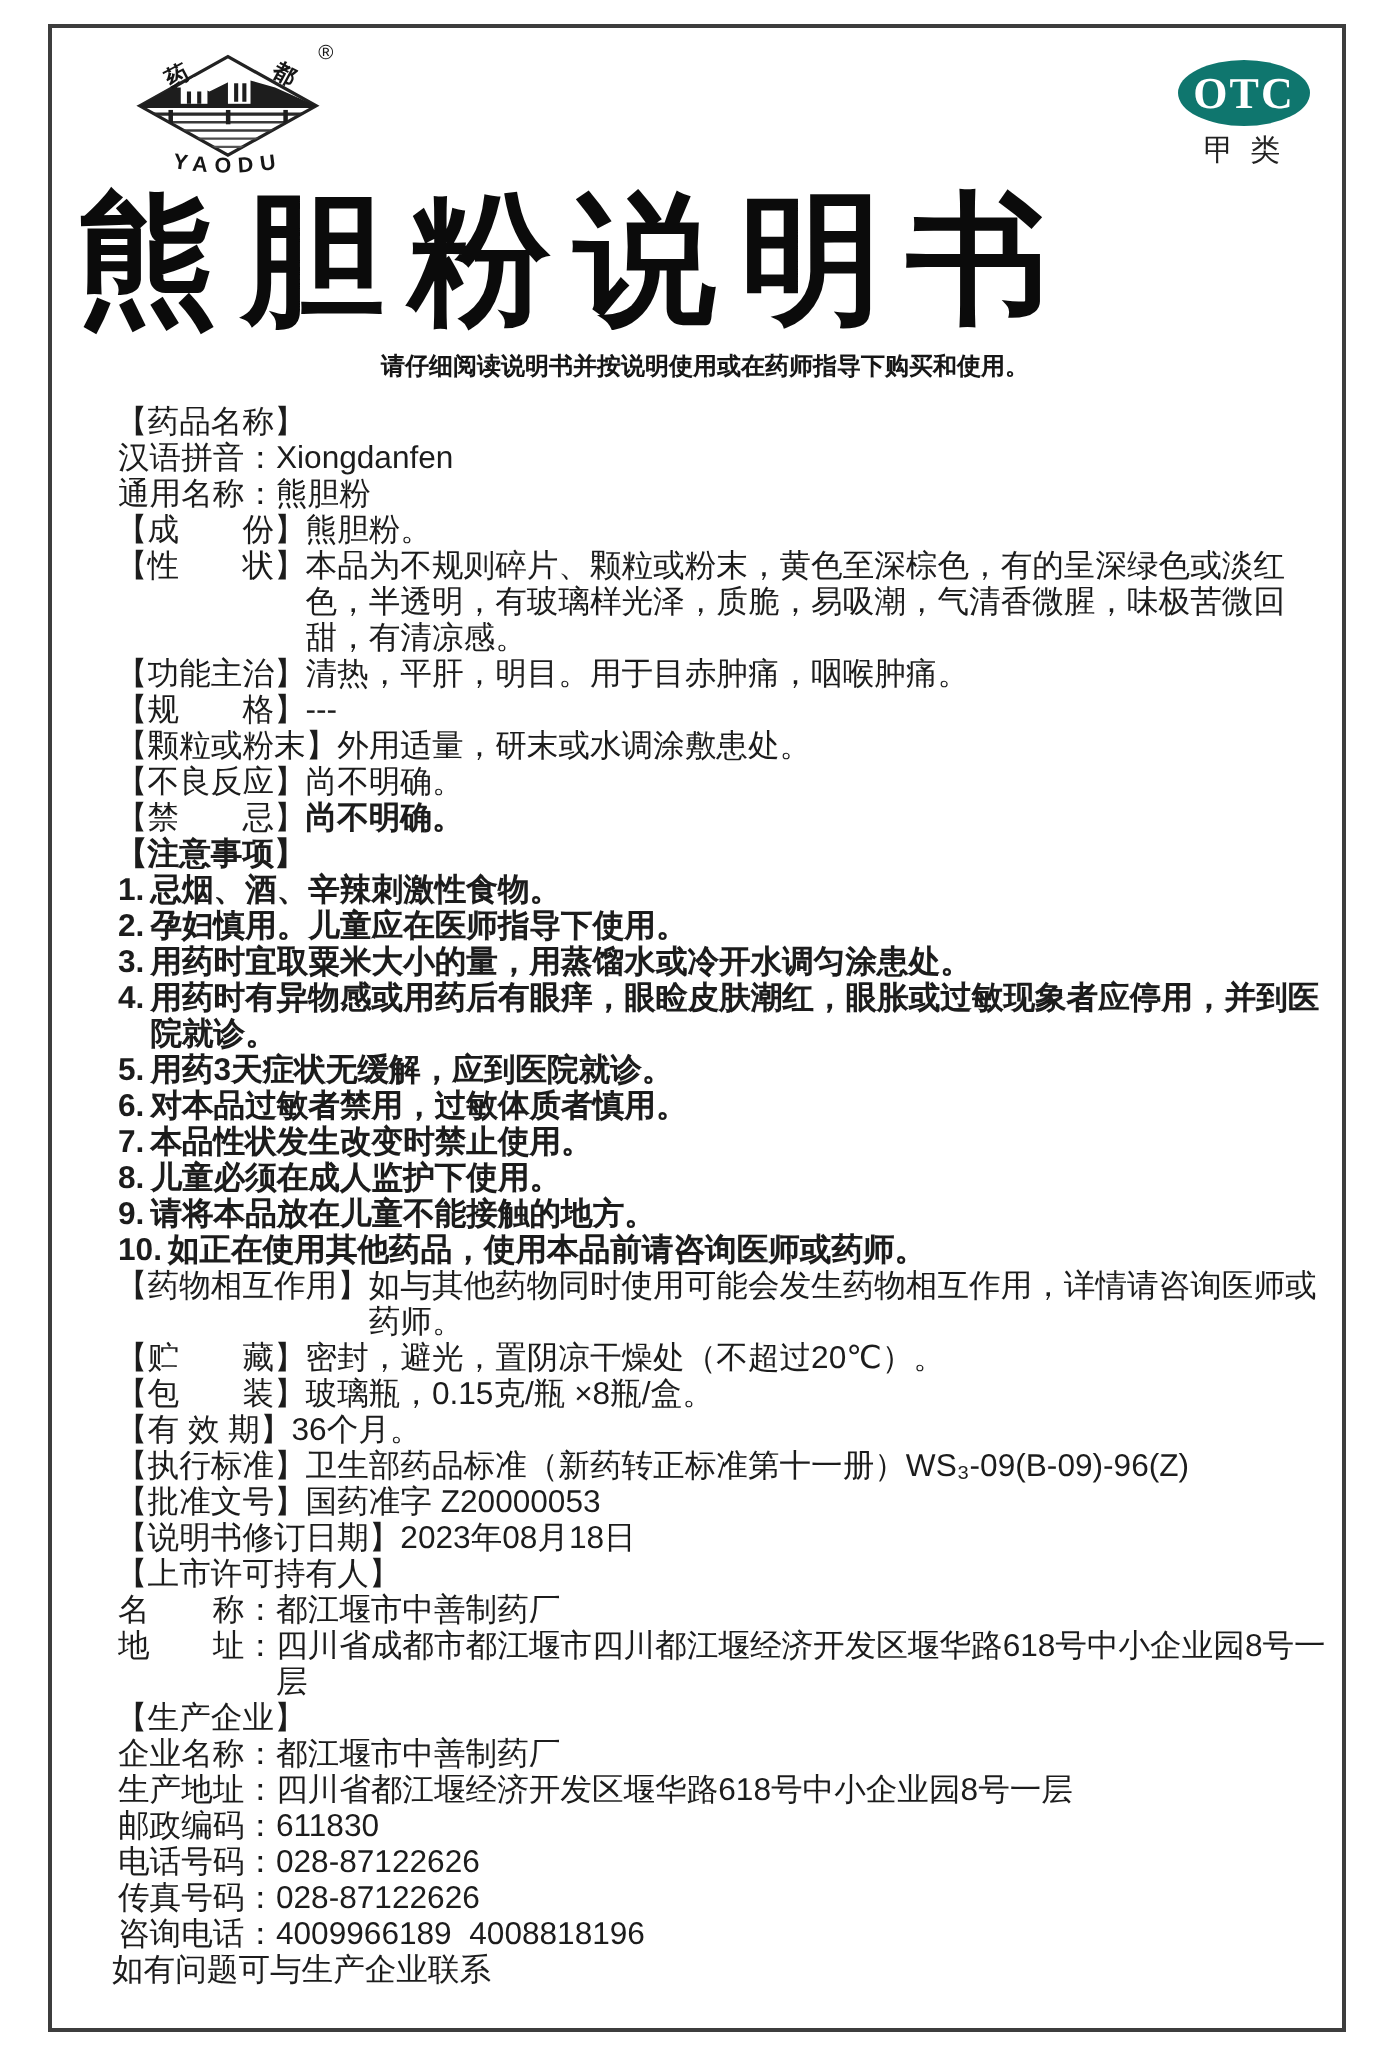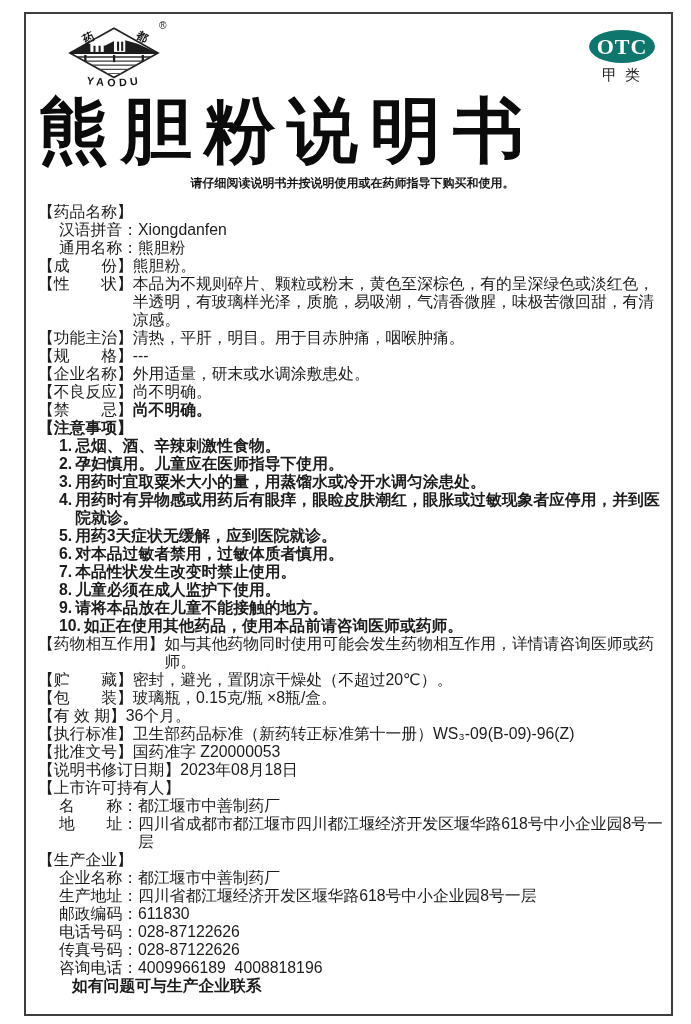--- a/index.html
+++ b/index.html
@@ -35,29 +35,29 @@
     font-weight:900;
     font-size:71px; line-height:1.12; letter-spacing:12px;
     color:#0b0b0b;
     white-space:nowrap;
   }
   .notice {
     margin:3px 0 11px; text-align:center;
     font-size:12px; font-weight:bold; color:#161616;
   }
   .content { font-size:15.8px; line-height:18px; color:#1c1c1c; }
-  .row { display:flex; align-items:flex-start; }
+  .row { display:flex; align-items:flex-start;margin-left:20px; }
   .lbl { white-space:pre; }
   .val { flex:1; white-space:pre-wrap; word-break:break-all; }
   .ind { margin-left:21px; }
   .b { font-weight:bold; }
   .nrow { display:flex; margin-left:21px; font-weight:bold; }
   .no { white-space:pre; margin-right:3px; }
   .ntext { flex:1; white-space:pre-wrap; word-break:break-all; }
-  .footnote { margin-left:34px; font-weight:bold; }
+  .footnote { margin-left:18px; font-weight:normal; }
   svg text { font-family:"Liberation Sans","DejaVu Sans",sans-serif; }
 </style>
 </head>
 <body>
 
 <div class="sheet">
   <div class="frame">
 
     <div class="topbar">
       <div class="logo">
@@ -135,21 +135,21 @@
       </div>
       <div class="row">
         <span class="lbl">【功能主治】</span>
         <span class="val">清热，平肝，明目。用于目赤肿痛，咽喉肿痛。</span>
       </div>
       <div class="row">
         <span class="lbl">【规　　格】</span>
         <span class="val">---</span>
       </div>
       <div class="row">
-        <span class="lbl">【企业名称】</span>
+        <span class="lbl">【颗粒或粉末】</span>
         <span class="val">外用适量，研末或水调涂敷患处。</span>
       </div>
       <div class="row">
         <span class="lbl">【不良反应】</span>
         <span class="val">尚不明确。</span>
       </div>
       <div class="row">
         <span class="lbl">【禁　　忌】</span>
         <span class="val b">尚不明确。</span>
       </div>

